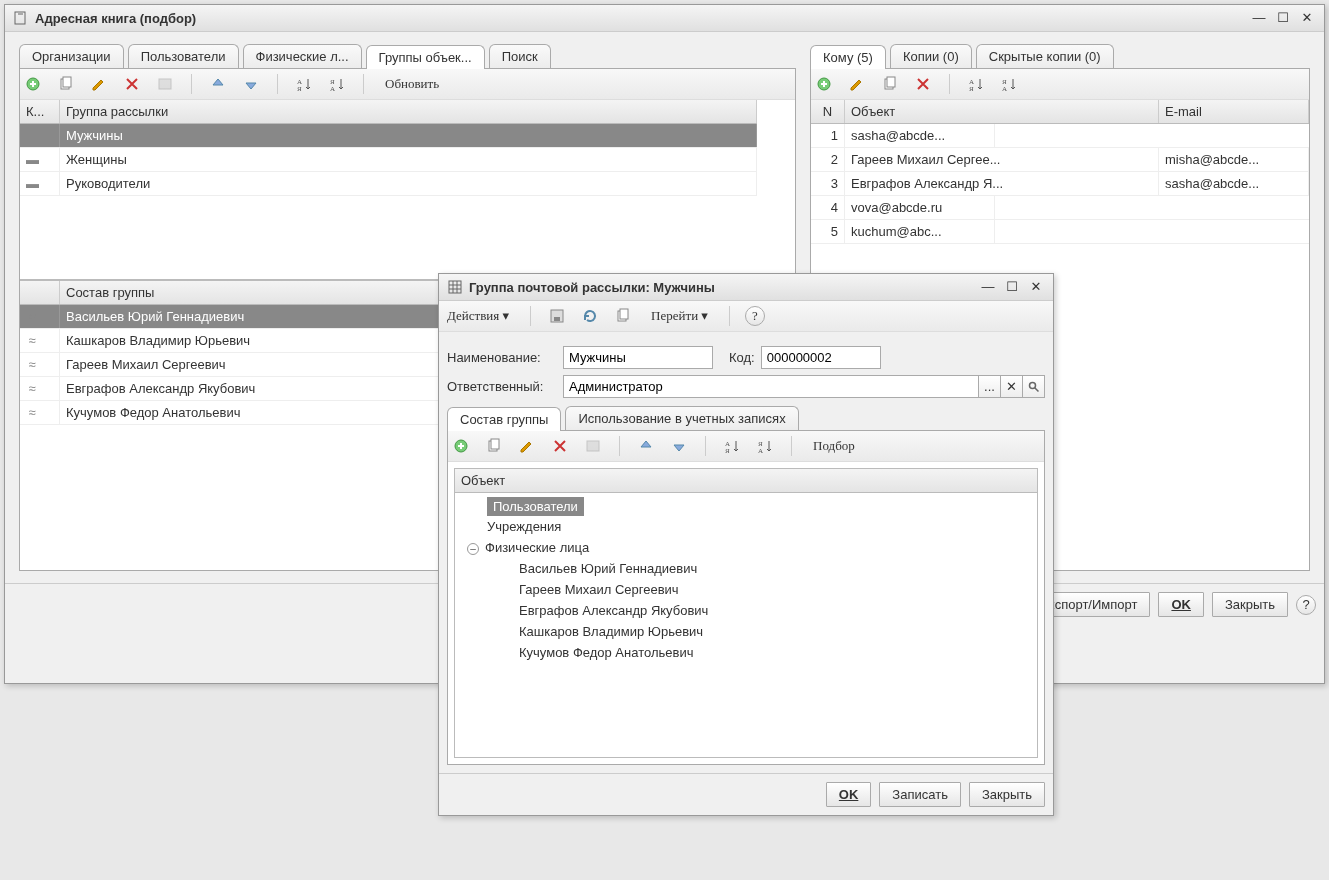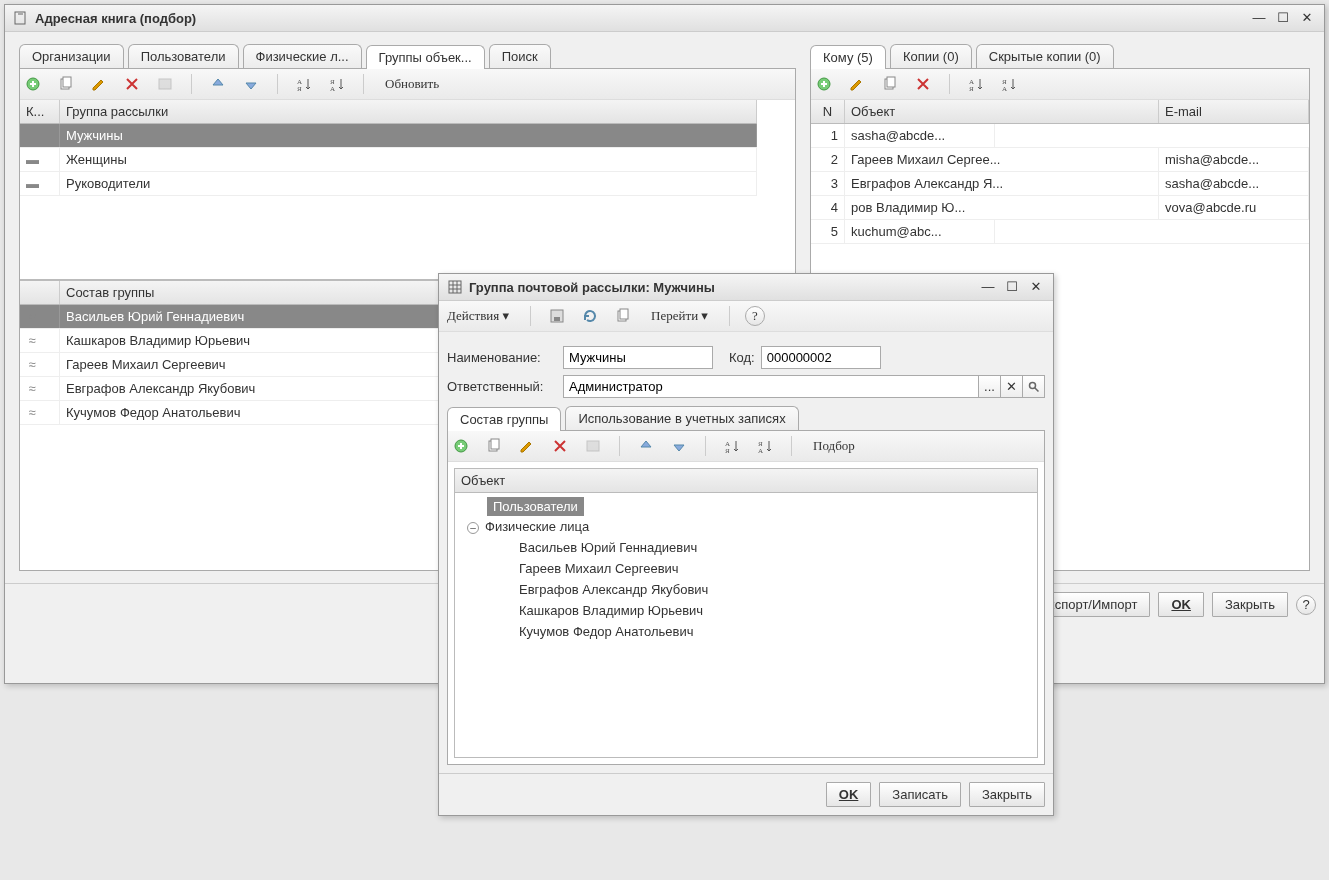--- a/index.html
+++ b/index.html
@@ -358,21 +358,20 @@
                 <div class="cell" style="flex:1;">Гареев Михаил Сергее...</div>
                 <div class="cell" style="width:150px;">misha@abcde...</div>
               </div>
               <div class="grid-row">
                 <div class="cell" style="width:34px; text-align:right;">3</div>
                 <div class="cell" style="flex:1;">Евграфов Александр Я...</div>
                 <div class="cell" style="width:150px;">sasha@abcde...</div>
               </div>
               <div class="grid-row">
                 <div class="cell" style="width:34px; text-align:right;">4</div>
-                <div class="cell" style="flex:1;">ров Владимир Ю...</div>
                 <div class="cell" style="width:150px;">vova@abcde.ru</div>
               </div>
               <div class="grid-row">
                 <div class="cell" style="width:34px; text-align:right;">5</div>
                 <div class="cell" style="width:150px;">kuchum@abc...</div>
               </div>
             </div>
           </div>
         </div>
       </div>
@@ -509,20 +508,21 @@
               <text x="1" y="15" font-size="7" fill="#555">А</text>
               <path d="M12 3v10l-2-2m2 2l2-2" stroke="#555" fill="none"></path>
             </svg>
           </span>
         <span class="sep"></span>
         <span class="txtbtn">Подбор</span>
       </div>
       <div class="tree" style="margin:6px; height:290px;">
         <div class="tree-header">Объект</div>
         <div class="indent1"><span class="tree-node selected">Пользователи</span></div>
+        <div class="tree-node indent1">Учреждения</div>
         <div class="tree-node" style="padding-left:8px;"><span class="exp">–</span><span>Физические лица</span></div>
         <div class="tree-node indent2">Васильев Юрий Геннадиевич</div>
         <div class="tree-node indent2">Гареев Михаил Сергеевич</div>
         <div class="tree-node indent2">Евграфов Александр Якубович</div>
         <div class="tree-node indent2">Кашкаров Владимир Юрьевич</div>
         <div class="tree-node indent2">Кучумов Федор Анатольевич</div>
       </div>
     </div>
   </div>
   <div class="bottombar">

